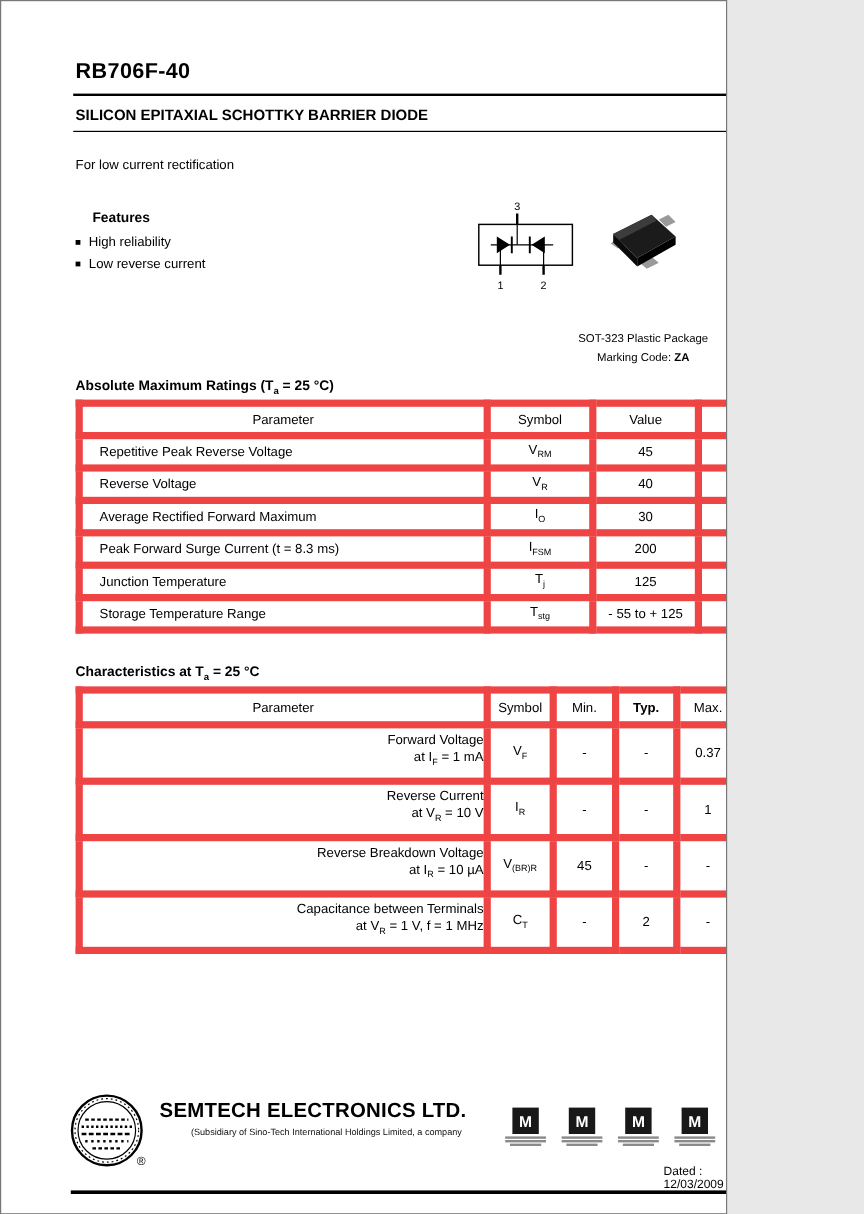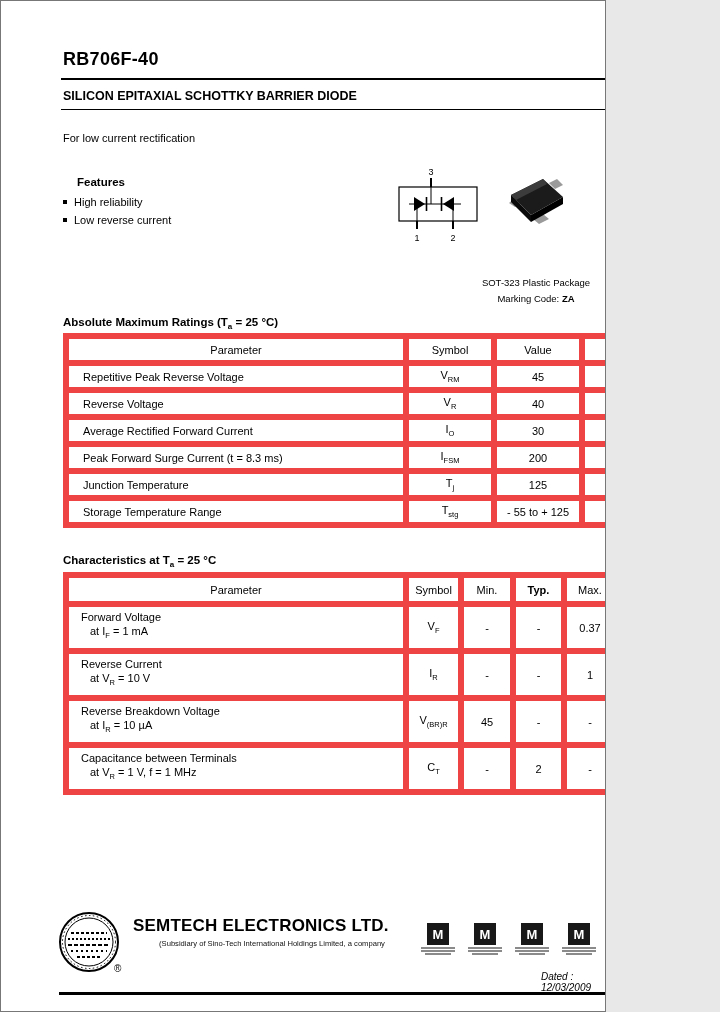--- a/index.html
+++ b/index.html
@@ -35,38 +35,38 @@
   table{border-collapse:collapse;table-layout:fixed;font-size:11px;}
   td,th{border:6px solid #ef4444;padding:0;font-weight:normal;vertical-align:middle;}
   .t-abs{left:62px;top:332px;width:600px;}
   .t-abs th{height:21px;text-align:center;}
   .t-abs td{height:21px;}
   .t-char{left:62px;top:571px;width:602px;}
   .t-char th{height:23px;text-align:center;}
   .t-char td{height:37px;}
   .pl{text-align:left;padding-left:14px;}
   .c{text-align:center;}
-  .param2{vertical-align:top;padding:4px 0 0 12px;text-align:left;}
+  .param2{vertical-align:top;padding:4px 0 0 12px;text-align:right;}
   .cond{padding-left:9px;margin-top:2px;}
   .th-typ{font-weight:bold;}
 
   .footer-logo{left:56px;top:908px;}
   .reg-mark{left:113px;top:962px;font-size:10px;}
   .company{left:132px;top:915px;font-size:17px;font-weight:bold;letter-spacing:0.2px;}
   .subsidiary{left:128px;top:938px;width:286px;text-align:center;font-size:7.6px;line-height:1.35;color:#111;}
   .certs{left:420px;top:922px;display:flex;gap:13px;align-items:flex-start;}
   .cert{display:flex;flex-direction:column;align-items:center;}
   .cert-mark{width:22px;height:22px;background:#181818;color:#fff;font-size:13px;font-weight:bold;
     display:flex;align-items:center;justify-content:center;}
   .cert-lines{margin-top:2px;display:flex;flex-direction:column;gap:1px;align-items:center;}
   .cert-lines i{display:block;width:34px;height:2px;background:#8a8a8a;}
   .cert-lines i:last-child{width:26px;}
   .cert-circle{width:24px;height:24px;border:2px solid #181818;border-radius:50%;
     display:flex;align-items:center;justify-content:center;font-size:12px;font-weight:bold;color:#181818;}
-  .dated{left:540px;top:970px;font-size:10px;font-style:italic;}
+  .dated{left:552px;top:970px;font-size:10px;}
   .rule-bottom{left:58px;top:991px;width:604px;height:3px;}
 </style>
 </head>
 <body>
 
 <div class="page">
 
   <div class="abs part-number">RB706F-40</div>
   <div class="abs rule rule-top"></div>
   <div class="abs doc-title">SILICON EPITAXIAL SCHOTTKY BARRIER DIODE</div>
@@ -136,21 +136,21 @@
       <td class="c">45</td>
       <td class="c">V</td>
     </tr>
     <tr>
       <td class="pl">Reverse Voltage</td>
       <td class="c"><span>V</span><sub>R</sub></td>
       <td class="c">40</td>
       <td class="c">V</td>
     </tr>
     <tr>
-      <td class="pl">Average Rectified Forward Current</td>
+      <td class="pl">Average Rectified Forward Maximum</td>
       <td class="c"><span>I</span><sub>O</sub></td>
       <td class="c">30</td>
       <td class="c">mA</td>
     </tr>
     <tr>
       <td class="pl">Peak Forward Surge Current (t = 8.3 ms)</td>
       <td class="c"><span>I</span><sub>FSM</sub></td>
       <td class="c">200</td>
       <td class="c">mA</td>
     </tr>

